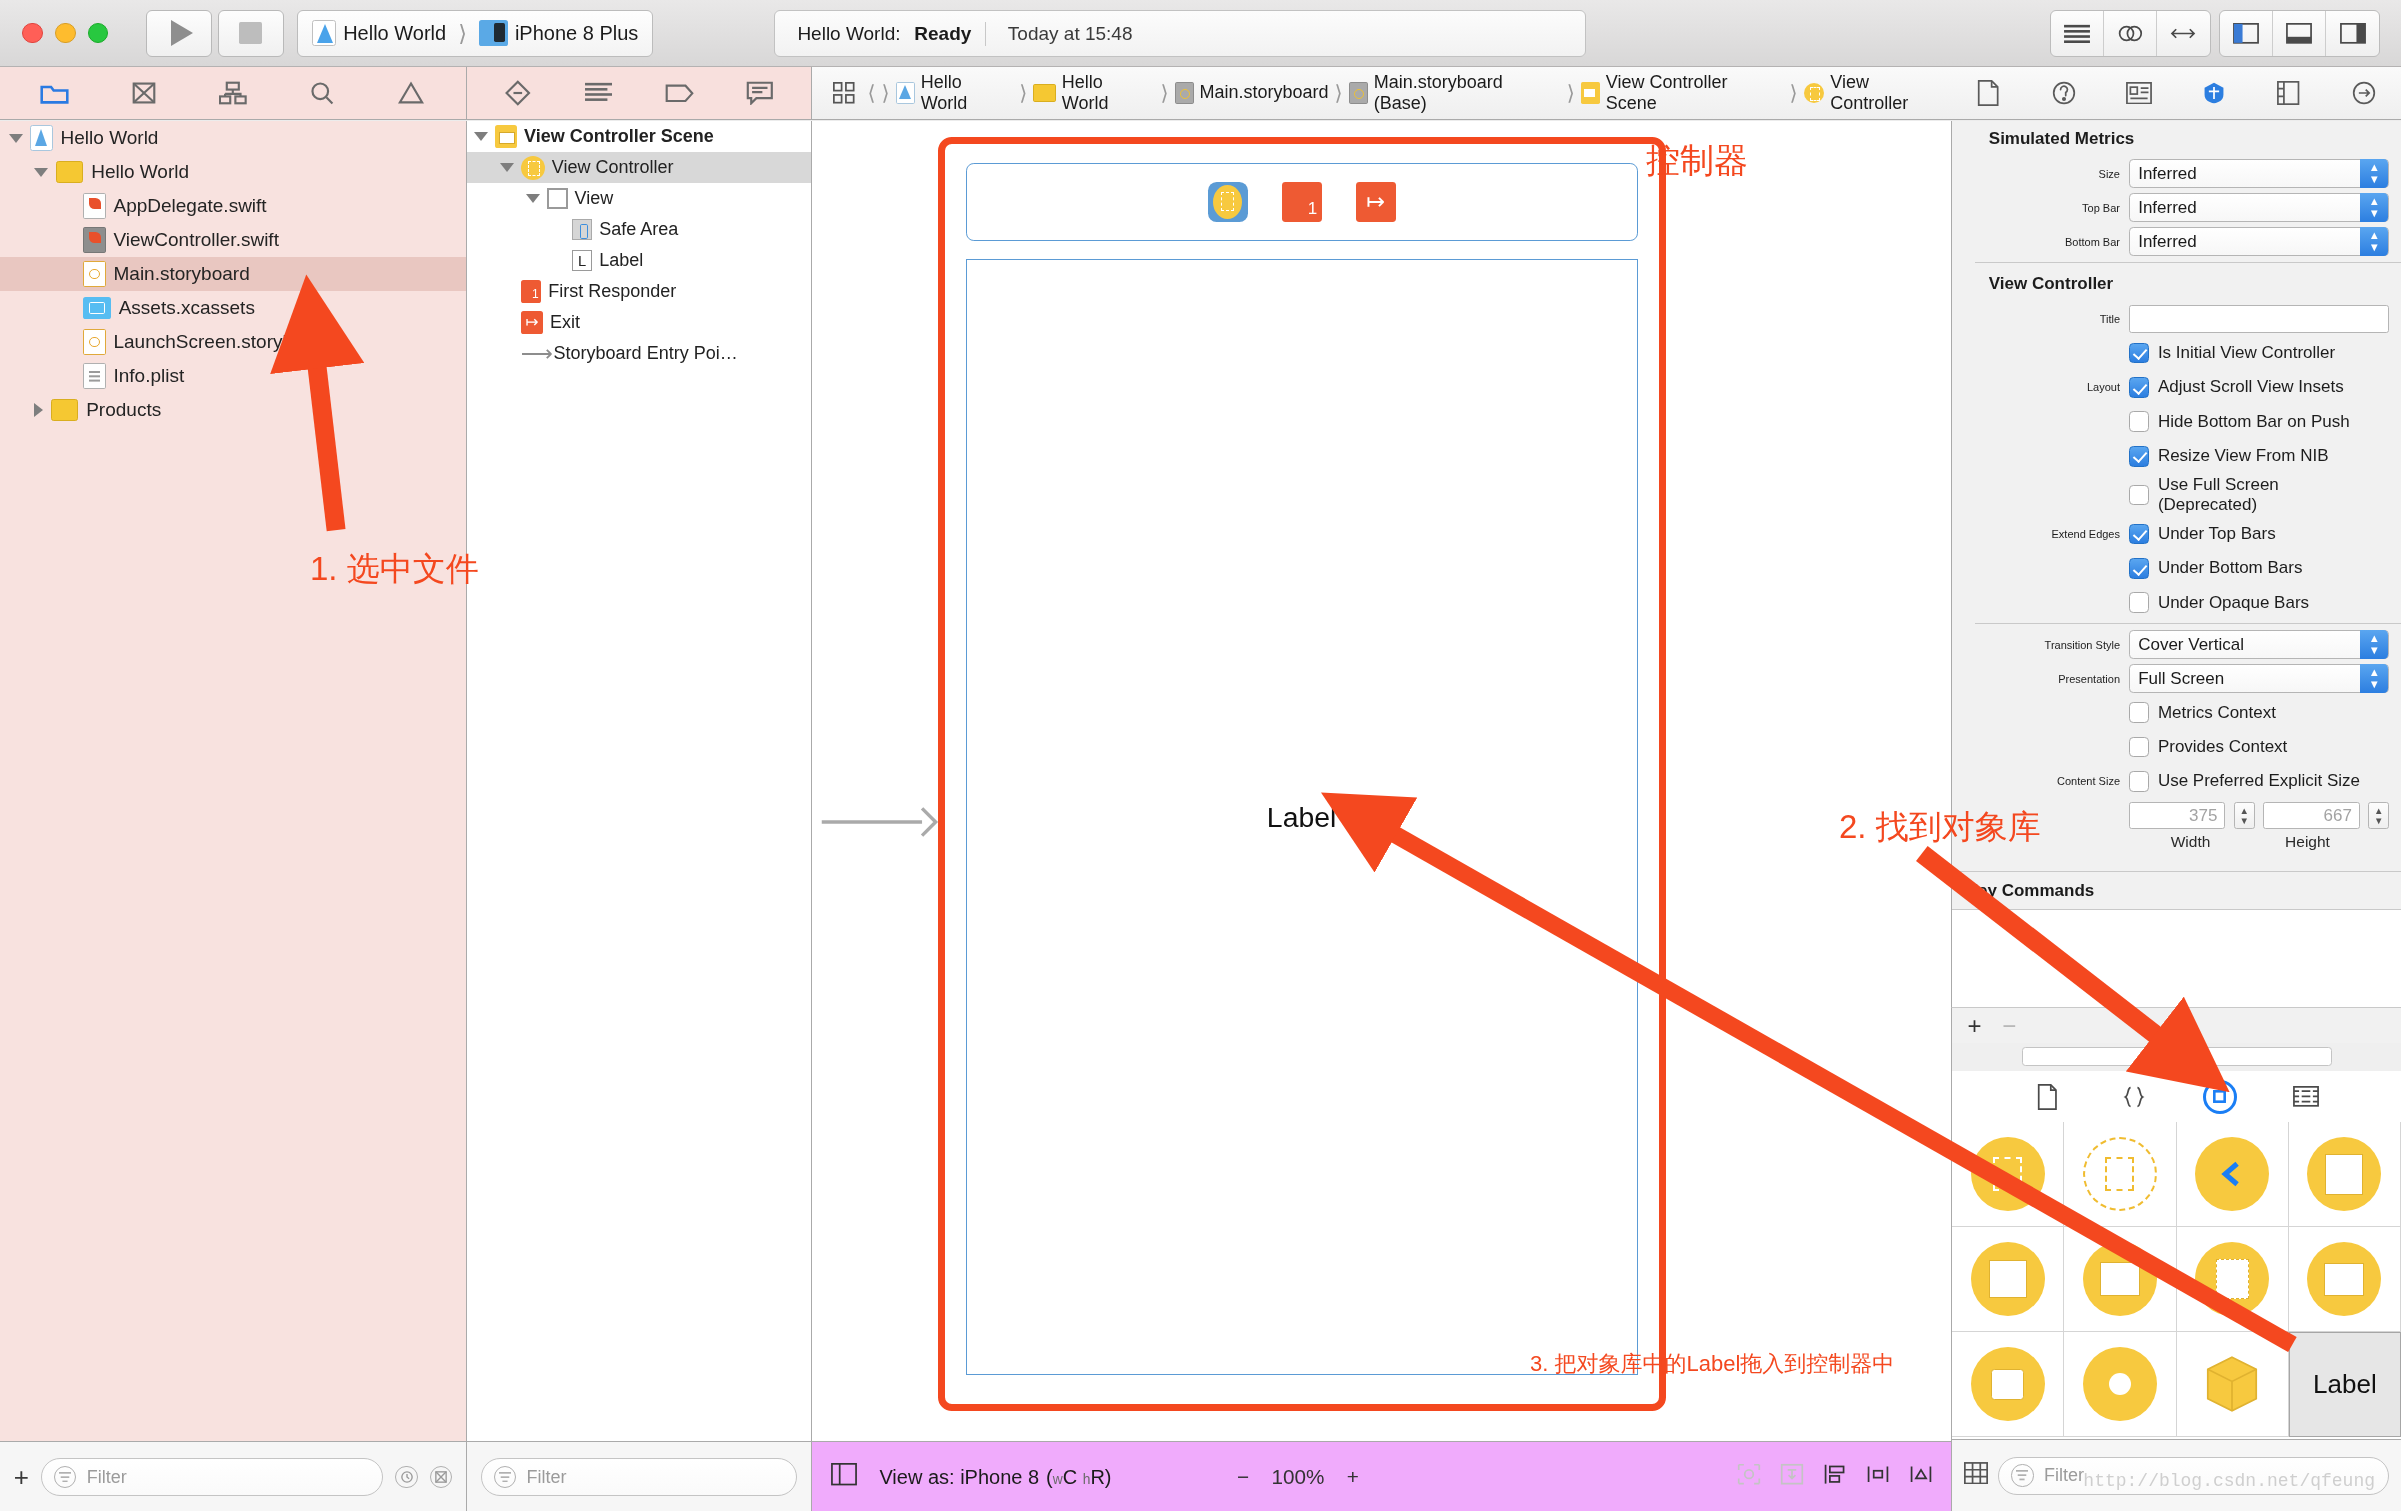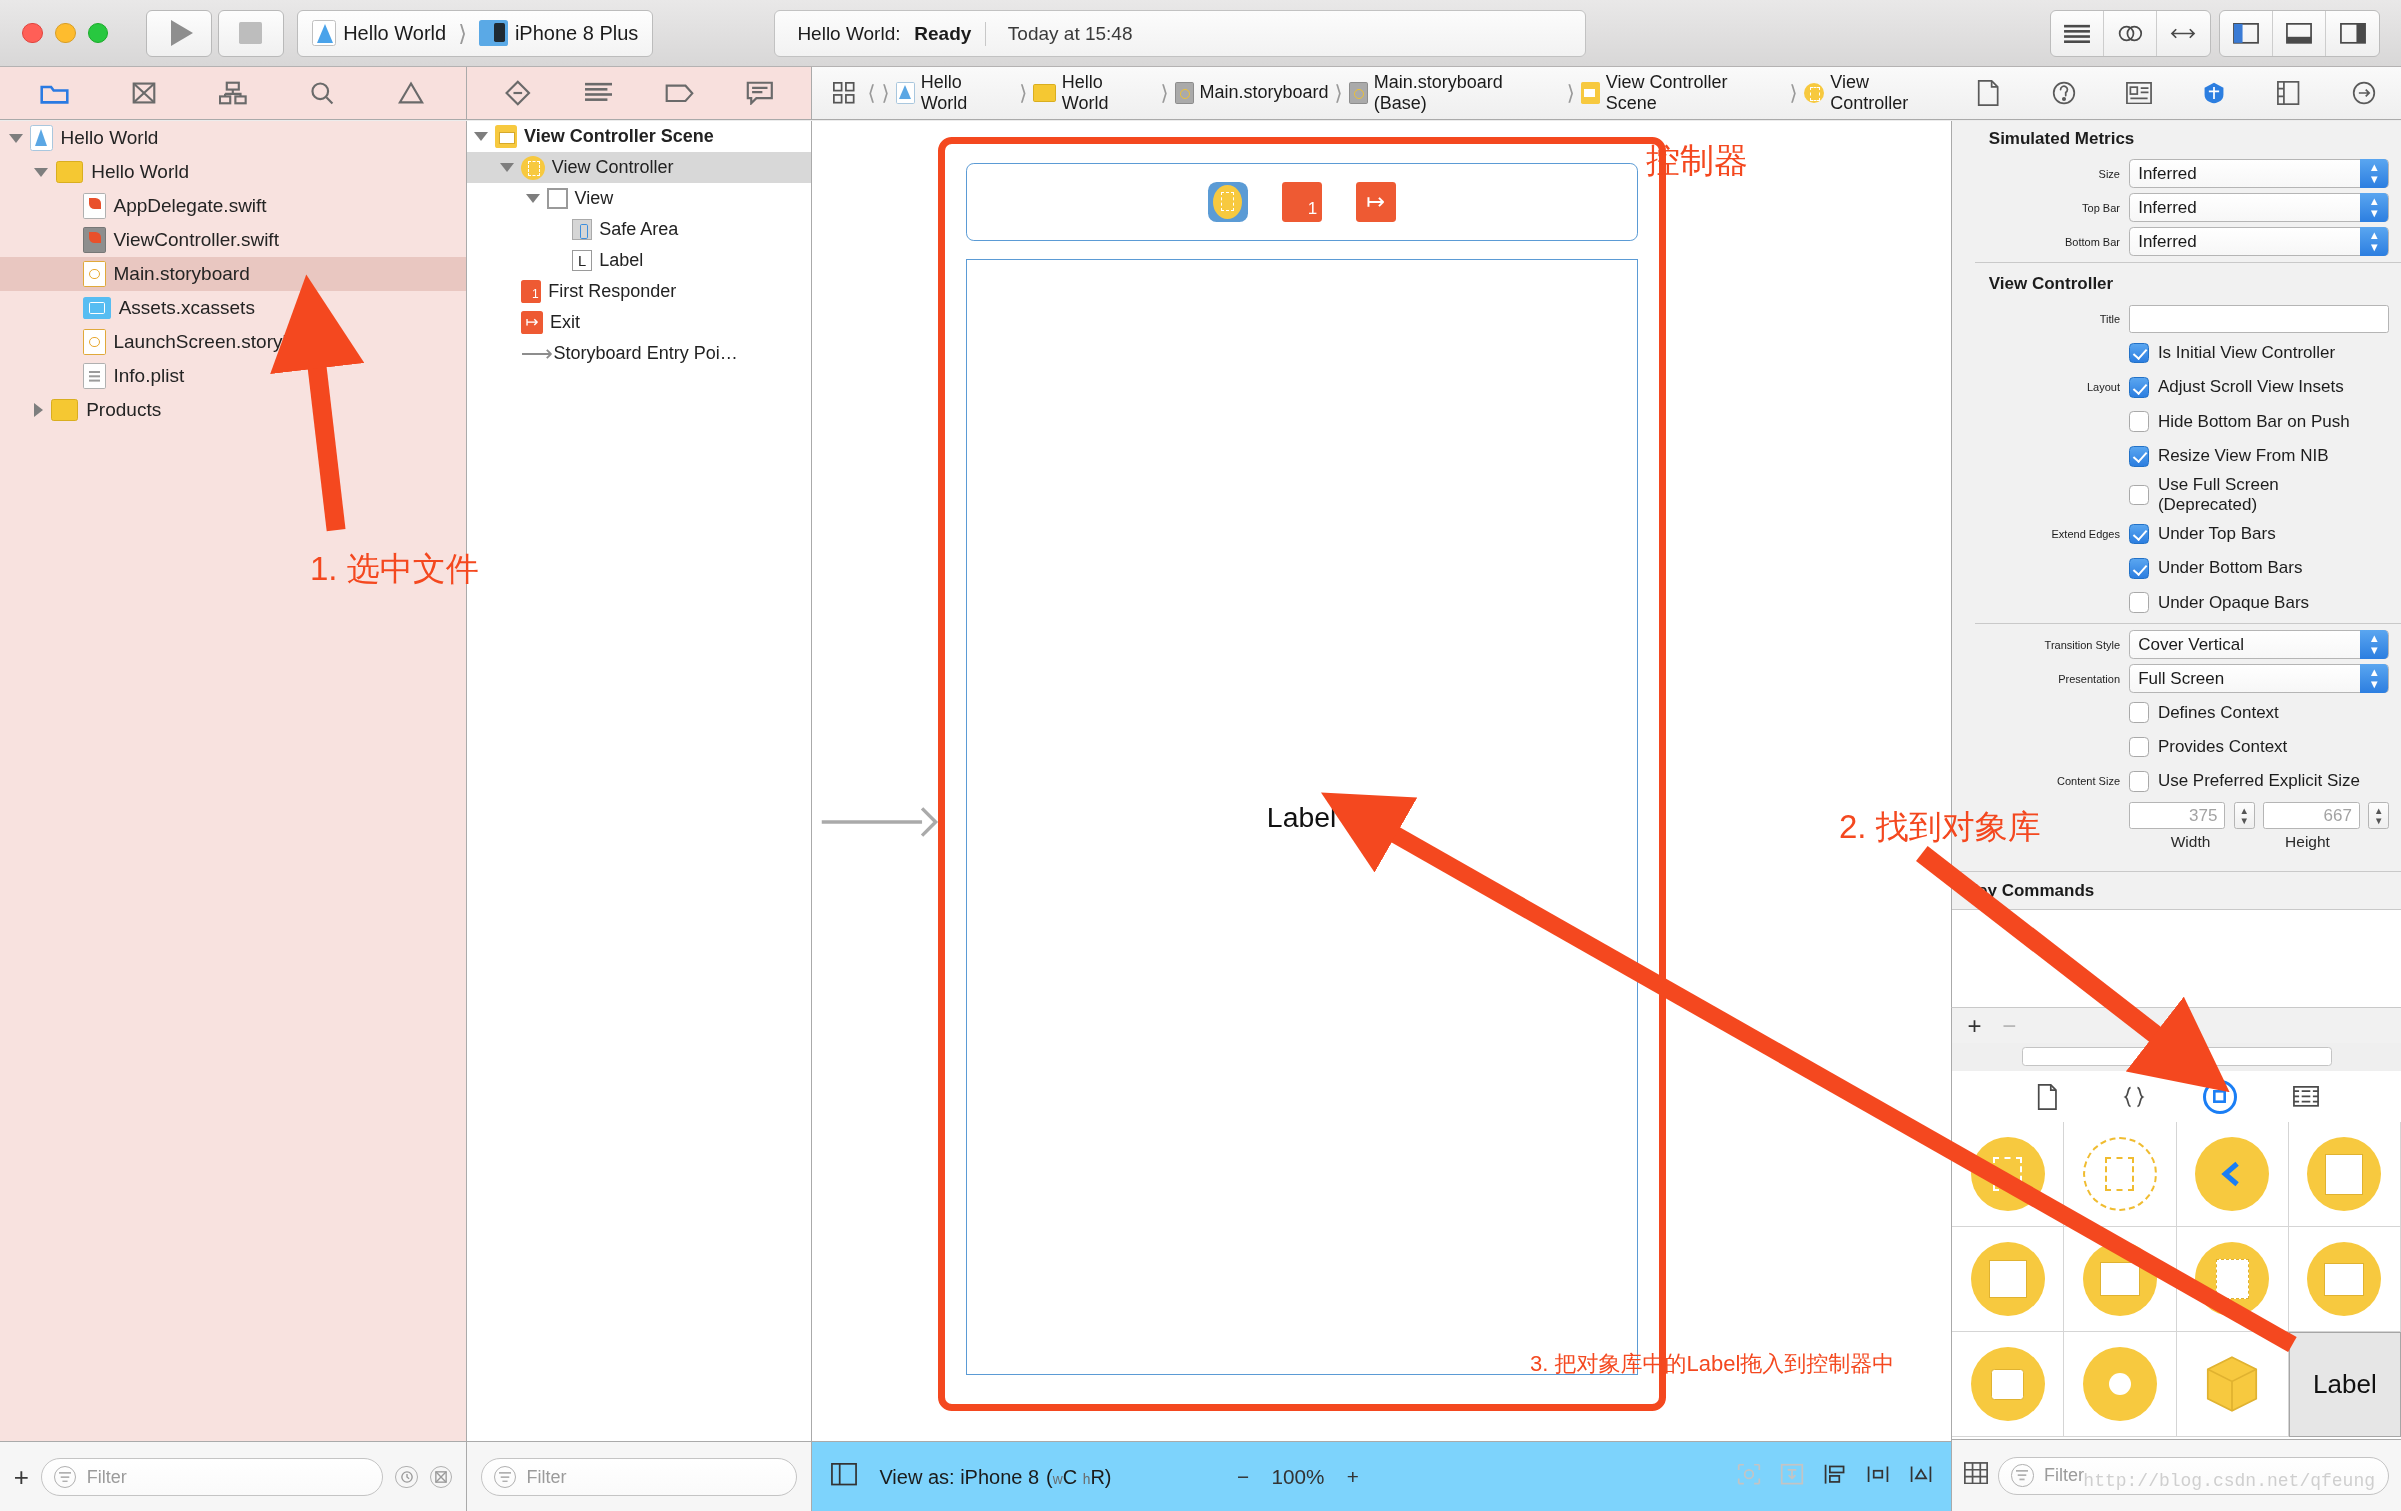--- a/index.html
+++ b/index.html
@@ -269,21 +269,21 @@
   .filterbox{
     flex:1;height:38px;background:linear-gradient(#fff,#fafafa);border:0.9px solid #c4c4c4;border-radius:19px;
     display:flex;align-items:center;gap:10.3px;padding:0 12px;color:#9b9b9b;font-size:18px;
   }
   .circ{width:22.4px;height:22.4px;border-radius:50%;border:1.7px solid #b0b0b0;display:flex;align-items:center;justify-content:center;flex:0 0 auto;}
   .bot-outline{
     position:absolute;left:467px;top:1441px;width:345px;height:71px;background:#f6f6f6;border-top:0.9px solid #aaa;border-right:0.9px solid #aaa;
     display:flex;align-items:center;padding:0 13.8px;
   }
   .bot-canvas{
-    position:absolute;left:812px;top:1441px;width:1140px;height:71px;background:#7dd3fc;border-top:0.9px solid #aaa;
+    position:absolute;left:812px;top:1441px;width:1140px;height:71px;background:#f0abfc;border-top:0.9px solid #aaa;
     display:flex;align-items:center;padding:0 19px;gap:22.4px;font-size:20px;
   }
   .bot-insp{
     position:absolute;left:1951px;top:1439px;width:450px;height:72px;background:#f6f6f6;border-top:0.9px solid #aaa;border-left:0.9px solid #aaa;
     display:flex;align-items:center;padding:0 12px;gap:10.3px;
   }
   .wmark{ position:absolute;right:26px;top:1471px;color:#cfcfcf;font-family:"Liberation Mono",monospace;font-size:18px;}
   .zoomctl{ display:flex;align-items:center;gap:22.4px;margin-left:103px;font-size:20.7px;color:#333;}
   .sub{font-size:13.8px;color:#6a6a6a;}
 </style>
@@ -765,21 +765,21 @@
     <div class="popup">
         <span>Full Screen</span>
         <span class="arrows">▲<br>▼</span>
       </div>
   </div>
   <div id="context-rows">
       <div class="frow">
         <div class="flbl"></div>
         <div class="cbrow">
           <div class="cb"></div>
-          <div class="cbtxt">Defines Context</div>
+          <div class="cbtxt">Metrics Context</div>
         </div>
       </div>
       <div class="frow">
         <div class="flbl"></div>
         <div class="cbrow">
           <div class="cb"></div>
           <div class="cbtxt">Provides Context</div>
         </div>
       </div>
     </div>

